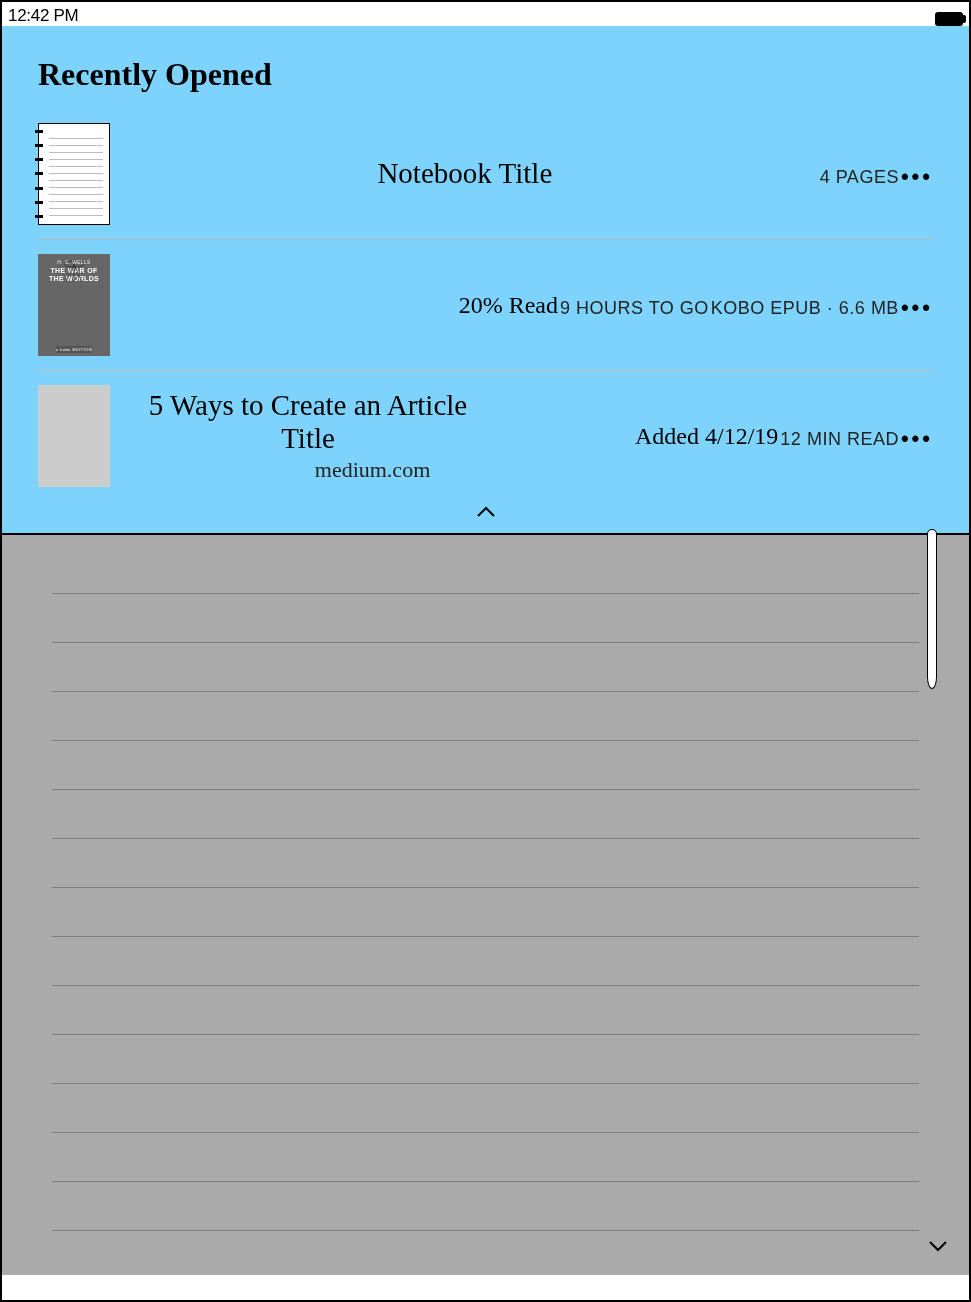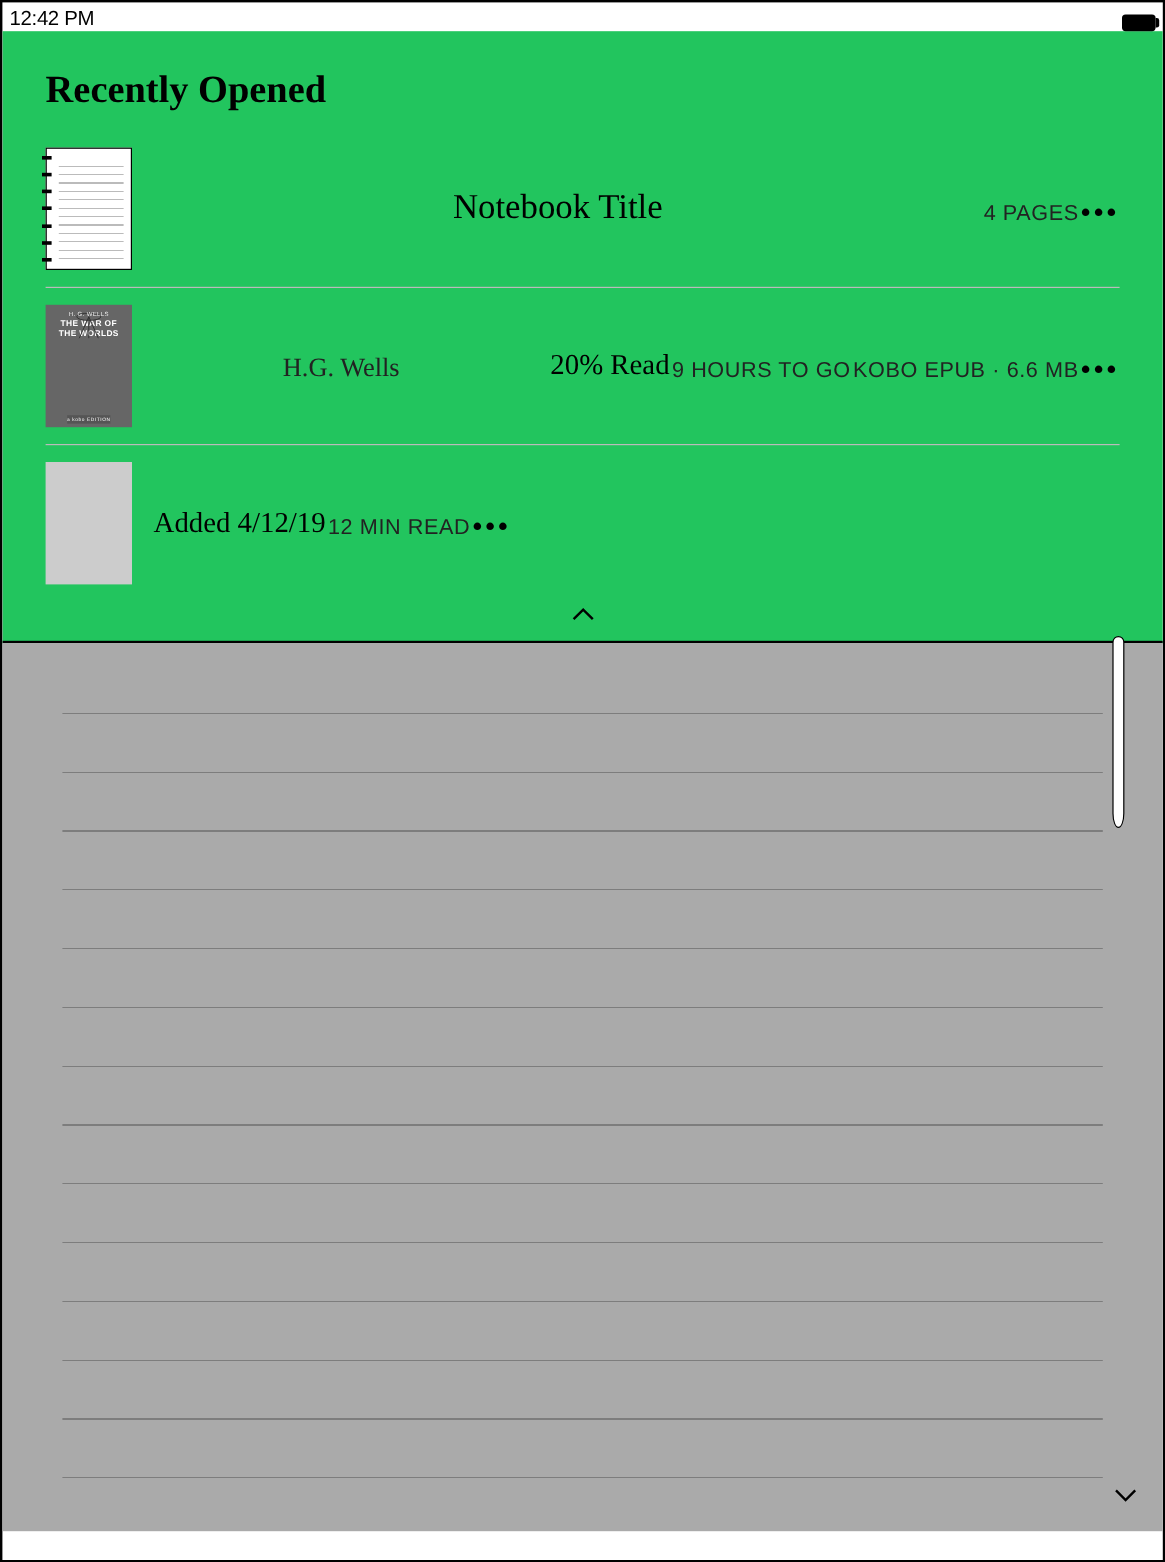--- a/index.html
+++ b/index.html
@@ -34,21 +34,21 @@
     content: "";
     position: absolute;
     right: -3px;
     top: 3px;
     width: 3px;
     height: 8px;
     background: #000;
     border-radius: 0 2px 2px 0;
   }
   .top-panel {
-    background: #22c55e;
+    background: #7dd3fc;
     border-bottom: 2px solid #000;
     padding-bottom: 10px;
   }
   .section-title {
     font-size: 32px;
     font-weight: 700;
     padding: 30px 36px 16px;
     font-family: Georgia, serif;
   }
   .list { padding: 0 36px; }
@@ -278,32 +278,35 @@
         </div>
         <div class="book-top">
           <div class="book-author">H. G. WELLS</div>
           <div class="book-title">THE WAR OF</div>
           <div class="book-title">THE WORLDS</div>
         </div>
         <div class="skyline"></div>
         <div class="edition">a kobo EDITION</div>
       </div>
       <div class="row-main">
-        <div class="row-sub">H.G. Wells</div>
       </div>
       <div class="row-meta">
         <div class="meta-serif">20% Read</div>
         <div class="meta-caps">9 HOURS TO GO</div>
         <div class="meta-caps">KOBO EPUB · 6.6 MB</div>
         <div class="more-dots">•••</div>
       </div>
     </div>
 
     <div class="row">
       <div class="thumb thumb-blank"></div>
+      <div class="row-main">
+        <div class="row-title" style="max-width:360px">5 Ways to Create an Article Title</div>
+        <div class="row-sub">medium.com</div>
+      </div>
       <div class="row-meta">
         <div class="meta-serif">Added 4/12/19</div>
         <div class="meta-caps">12 MIN READ</div>
         <div class="more-dots">•••</div>
       </div>
     </div>
 
   </div>
 
   <div class="collapse-arrow">

